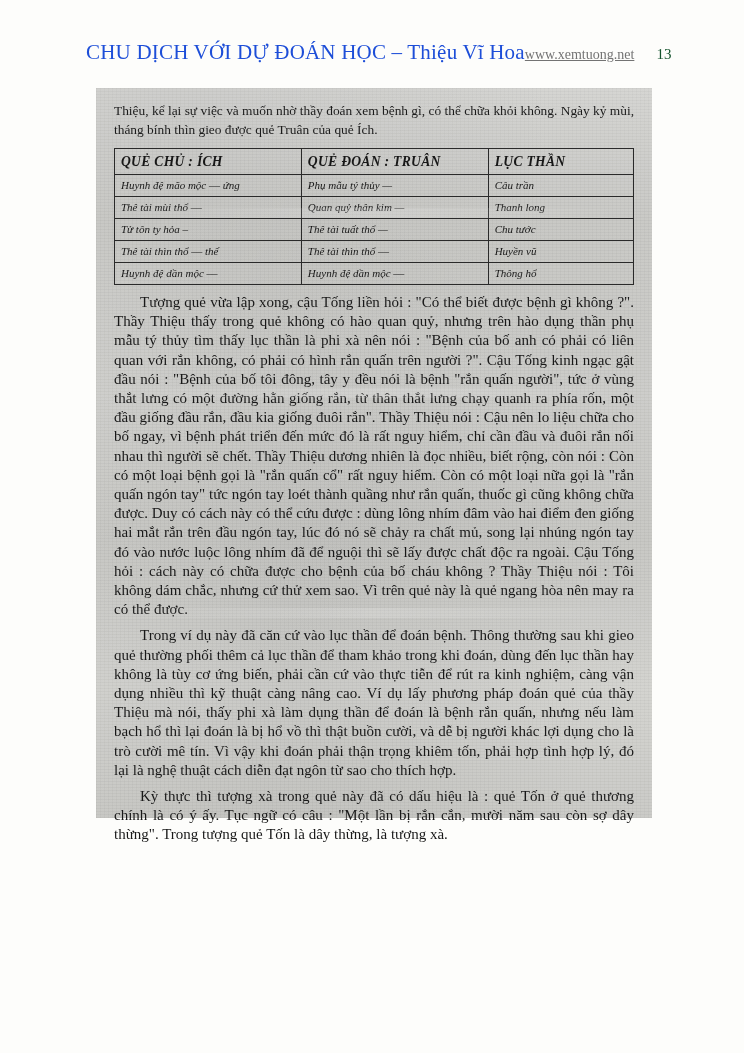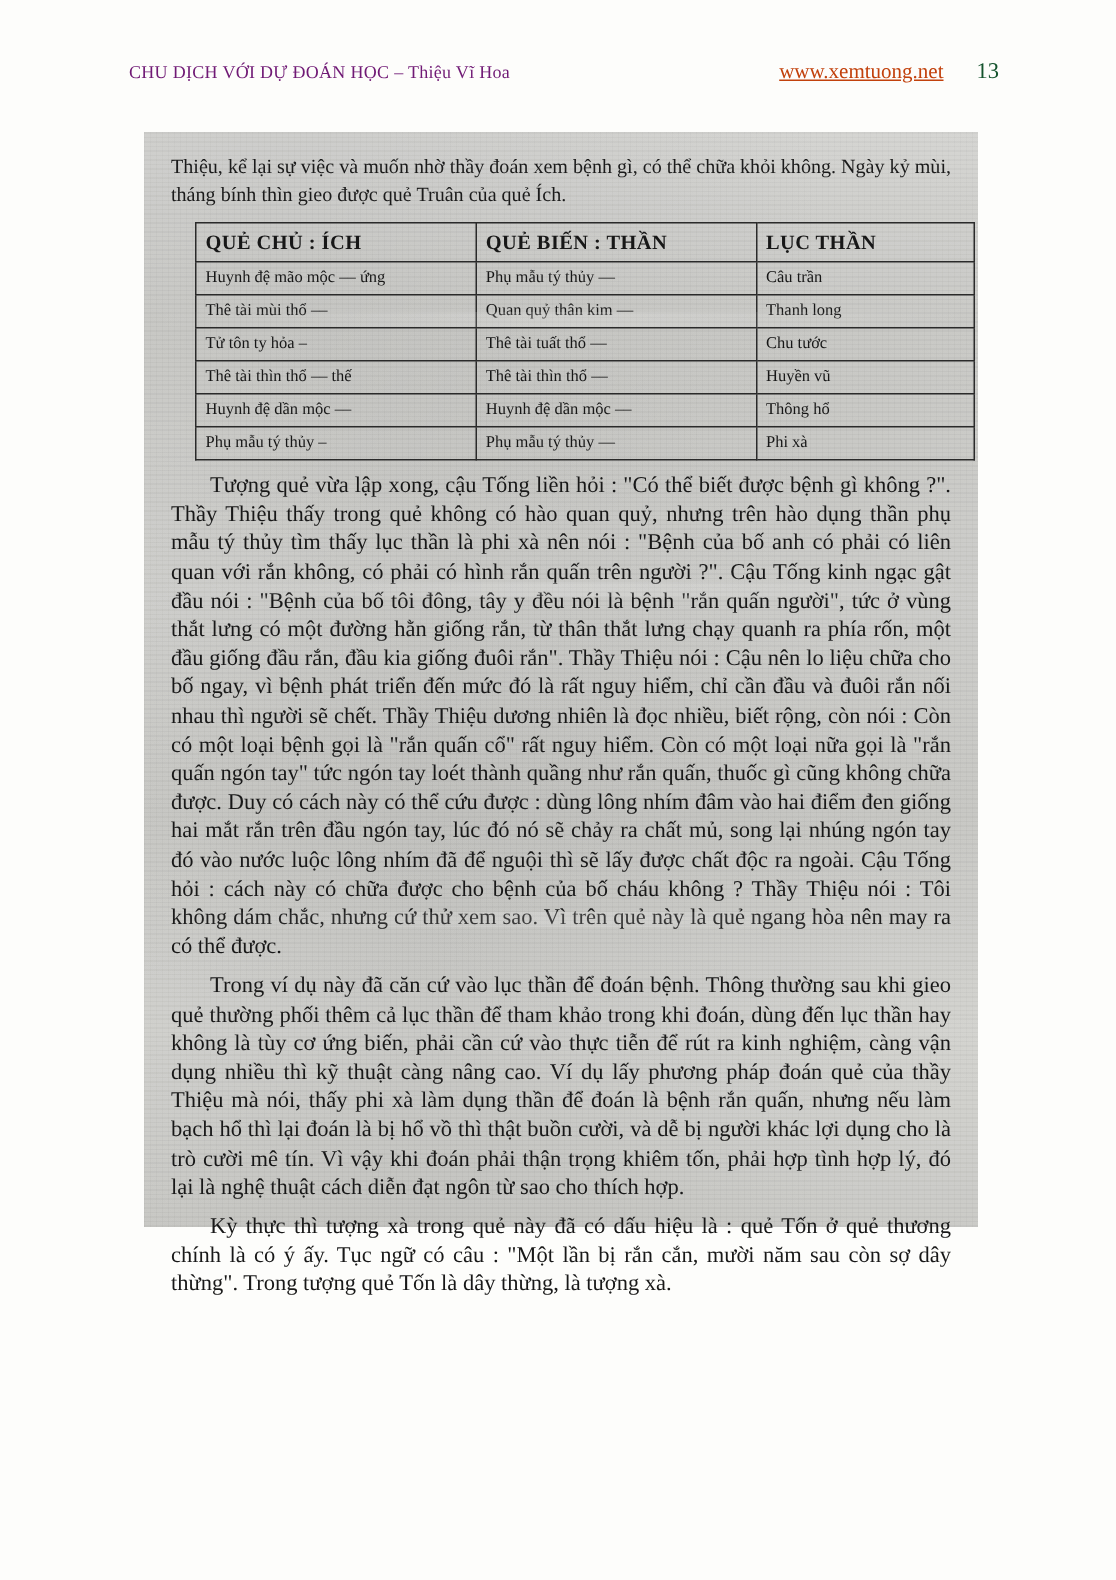--- a/index.html
+++ b/index.html
@@ -28,33 +28,33 @@
   .header {
     position: absolute;
     left: 86px;
     top: 40px;
     width: 580px;
     display: flex;
     align-items: baseline;
     justify-content: space-between;
   }
   .header-title {
-    font-size: 12px;
+    font-size: 21px;
     letter-spacing: 0.2px;
-    color: #701a75;
+    color: #1d4ed8;
     white-space: nowrap;
   }
   .header-right {
     display: flex;
     align-items: baseline;
     gap: 22px;
   }
   .header-url {
     font-size: 14px;
-    color: #c2410c;
+    color: #737373;
     text-decoration: underline;
     white-space: nowrap;
   }
   .header-pageno {
     font-size: 15px;
     color: #14532d;
   }
 
   
   .scan {
@@ -92,21 +92,22 @@
     line-height: 18.5px;
     text-align: justify;
     color: #1b1b1b;
     margin: 0 0 9px 0;
   }
 
   
   .hex-table {
     width: 100%;
     border-collapse: collapse;
-    margin: 2px 0 8px 16px;
+    margin: 2px 0 8px 0;
+    font-style: italic;
   }
   .hex-table th, .hex-table td {
     border: 1px solid #2a2a2a;
     padding: 2px 6px;
     text-align: left;
     vertical-align: middle;
     font-size: 13px;
     line-height: 17px;
     color: #171717;
   }
@@ -164,21 +165,21 @@
     <div class="streak" style="top:520px"></div>
 
     <div class="scan-inner">
 
       <p class="intro">Thiệu, kể lại sự việc và muốn nhờ thầy đoán xem bệnh gì, có thể chữa khỏi không. Ngày kỷ mùi, tháng bính thìn gieo được quẻ Truân của quẻ Ích.</p>
 
       <table class="hex-table">
         <thead>
           <tr>
             <th class="col-a">QUẺ CHỦ : ÍCH</th>
-            <th class="col-b">QUẺ BIẾN : THẦN</th>
+            <th class="col-b">QUẺ ĐOÁN : TRUÂN</th>
             <th class="col-c">LỤC THẦN</th>
           </tr>
         </thead>
         <tbody>
           <tr>
             <td>Huynh đệ mão mộc –– ứng</td>
             <td>Phụ mẫu tý thủy —</td>
             <td>Câu trần</td>
           </tr>
           <tr>
@@ -194,25 +195,20 @@
           <tr>
             <td>Thê tài thìn thổ –– thế</td>
             <td>Thê tài thìn thổ ––</td>
             <td>Huyền vũ</td>
           </tr>
           <tr>
             <td>Huynh đệ dần mộc ––</td>
             <td>Huynh đệ dần mộc ––</td>
             <td>Thông hổ</td>
           </tr>
-          <tr>
-            <td>Phụ mẫu tý thủy –</td>
-            <td>Phụ mẫu tý thủy —</td>
-            <td>Phi xà</td>
-          </tr>
         </tbody>
       </table>
 
       <p class="para">Tượng quẻ vừa lập xong, cậu Tống liền hỏi : "Có thể biết được bệnh gì không ?". Thầy Thiệu thấy trong quẻ không có hào quan quỷ, nhưng trên hào dụng thần phụ mẫu tý thủy tìm thấy lục thần là phi xà nên nói : "Bệnh của bố anh có phải có liên quan với rắn không, có phải có hình rắn quấn trên người ?". Cậu Tống kinh ngạc gật đầu nói : "Bệnh của bố tôi đông, tây y đều nói là bệnh "rắn quấn người", tức ở vùng thắt lưng có một đường hằn giống rắn, từ thân thắt lưng chạy quanh ra phía rốn, một đầu giống đầu rắn, đầu kia giống đuôi rắn". Thầy Thiệu nói : Cậu nên lo liệu chữa cho bố ngay, vì bệnh phát triển đến mức đó là rất nguy hiểm, chỉ cần đầu và đuôi rắn nối nhau thì người sẽ chết. Thầy Thiệu dương nhiên là đọc nhiều, biết rộng, còn nói : Còn có một loại bệnh gọi là "rắn quấn cổ" rất nguy hiểm. Còn có một loại nữa gọi là "rắn quấn ngón tay" tức ngón tay loét thành quầng như rắn quấn, thuốc gì cũng không chữa được. Duy có cách này có thể cứu được : dùng lông nhím đâm vào hai điểm đen giống hai mắt rắn trên đầu ngón tay, lúc đó nó sẽ chảy ra chất mủ, song lại nhúng ngón tay đó vào nước luộc lông nhím đã để nguội thì sẽ lấy được chất độc ra ngoài. Cậu Tống hỏi : cách này có chữa được cho bệnh của bố cháu không ? Thầy Thiệu nói : Tôi không dám chắc, nhưng cứ thử xem sao. Vì trên quẻ này là quẻ ngang hòa nên may ra có thể được.</p>
       <p class="para">Trong ví dụ này đã căn cứ vào lục thần để đoán bệnh. Thông thường sau khi gieo quẻ thường phối thêm cả lục thần để tham khảo trong khi đoán, dùng đến lục thần hay không là tùy cơ ứng biến, phải cần cứ vào thực tiễn để rút ra kinh nghiệm, càng vận dụng nhiều thì kỹ thuật càng nâng cao. Ví dụ lấy phương pháp đoán quẻ của thầy Thiệu mà nói, thấy phi xà làm dụng thần để đoán là bệnh rắn quấn, nhưng nếu làm bạch hổ thì lại đoán là bị hổ vồ thì thật buồn cười, và dễ bị người khác lợi dụng cho là trò cười mê tín. Vì vậy khi đoán phải thận trọng khiêm tốn, phải hợp tình hợp lý, đó lại là nghệ thuật cách diễn đạt ngôn từ sao cho thích hợp.</p>
       <p class="para last">Kỳ thực thì tượng xà trong quẻ này đã có dấu hiệu là : quẻ Tốn ở quẻ thương chính là có ý ấy. Tục ngữ có câu : "Một lần bị rắn cắn, mười năm sau còn sợ dây thừng". Trong tượng quẻ Tốn là dây thừng, là tượng xà.</p>
 
     </div>
   </div>
 

